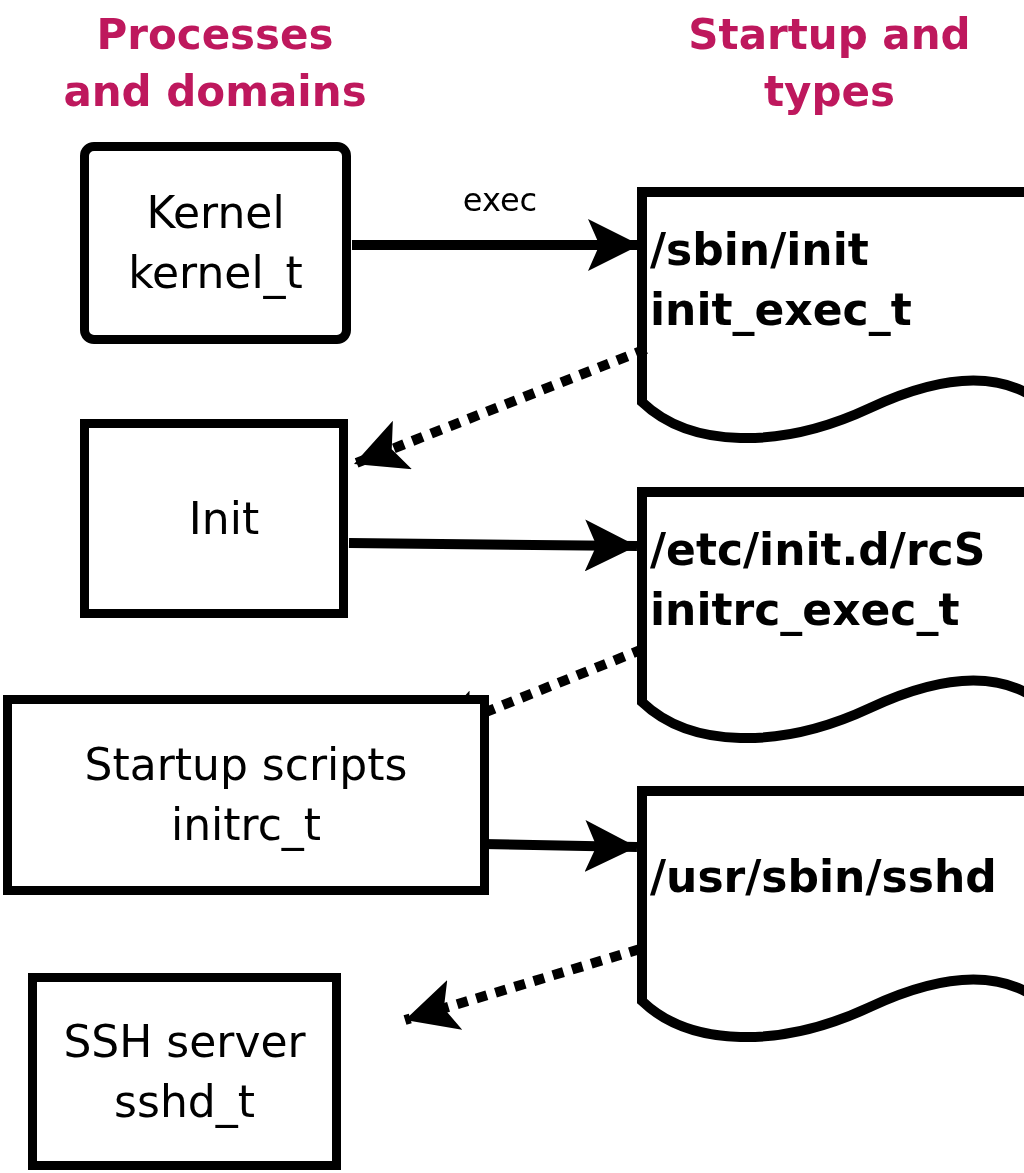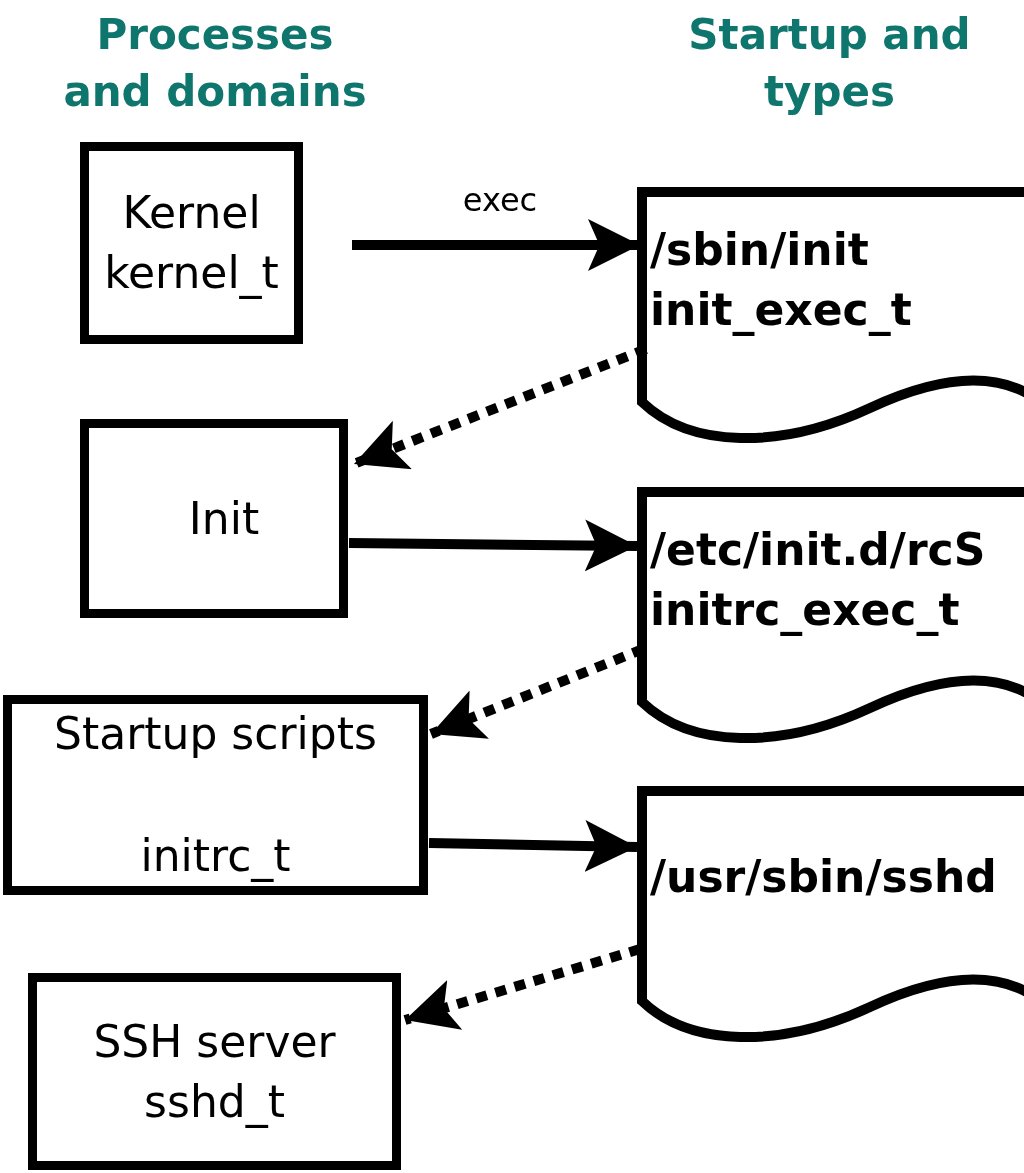--- a/index.html
+++ b/index.html
@@ -16,44 +16,44 @@
     position: absolute;
     left: 0; top: 0;
     width: 1024px; height: 1173px;
   }
   .col-header {
     position: absolute;
     text-align: center;
     font-weight: bold;
     font-size: 42px;
     line-height: 57px;
-    color: #0f766e;
+    color: #be185d;
   }
   .col-header span { display: block; }
   #header-left  { left: 20px;  top: 6px; width: 390px; }
   #header-right { left: 635px; top: 6px; width: 389px; }
 
   .process-box {
     position: absolute;
     box-sizing: border-box;
     border: 9px solid #000000;
     background: #ffffff;
     display: flex;
     flex-direction: column;
     align-items: center;
     justify-content: center;
     text-align: center;
     font-size: 44px;
     line-height: 60px;
   }
   .process-box span { display: block; }
-  #box-kernel  { left: 80px; top: 142px; width: 223px; height: 202px; }
+  #box-kernel  { left: 80px; top: 142px; width: 271px; height: 202px; border-radius: 14px; }
   #box-init    { left: 80px; top: 419px; width: 268px; height: 199px; padding-left: 20px; }
-  #box-initrc  { left: 3px;  top: 695px; width: 425px; height: 200px; justify-content: space-between; }
-  #box-sshd    { left: 28px; top: 973px; width: 373px; height: 197px; }
+  #box-initrc  { left: 3px;  top: 695px; width: 486px; height: 200px; }
+  #box-sshd    { left: 28px; top: 973px; width: 313px; height: 197px; }
 
   .doc-label {
     position: absolute;
     width: 374px;
     text-align: left;
     font-size: 44px;
     line-height: 60px;
     font-weight: bold;
   }
   .doc-label span { display: block; }

